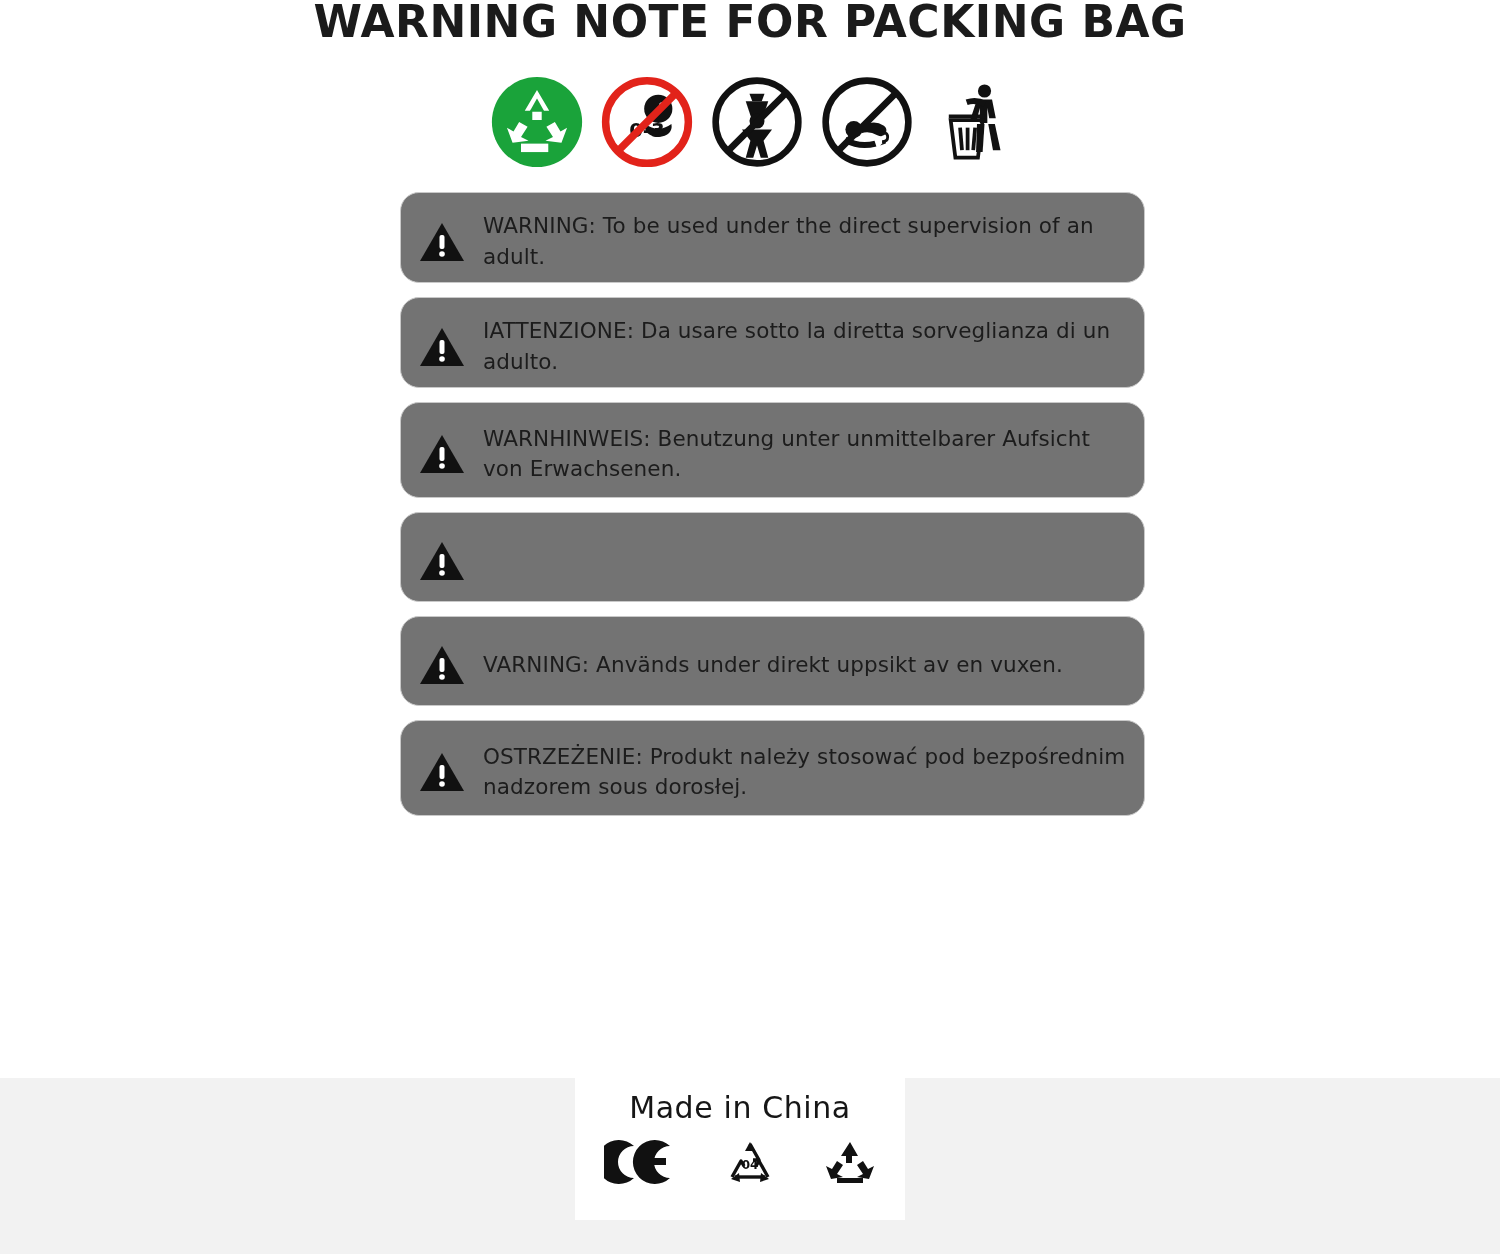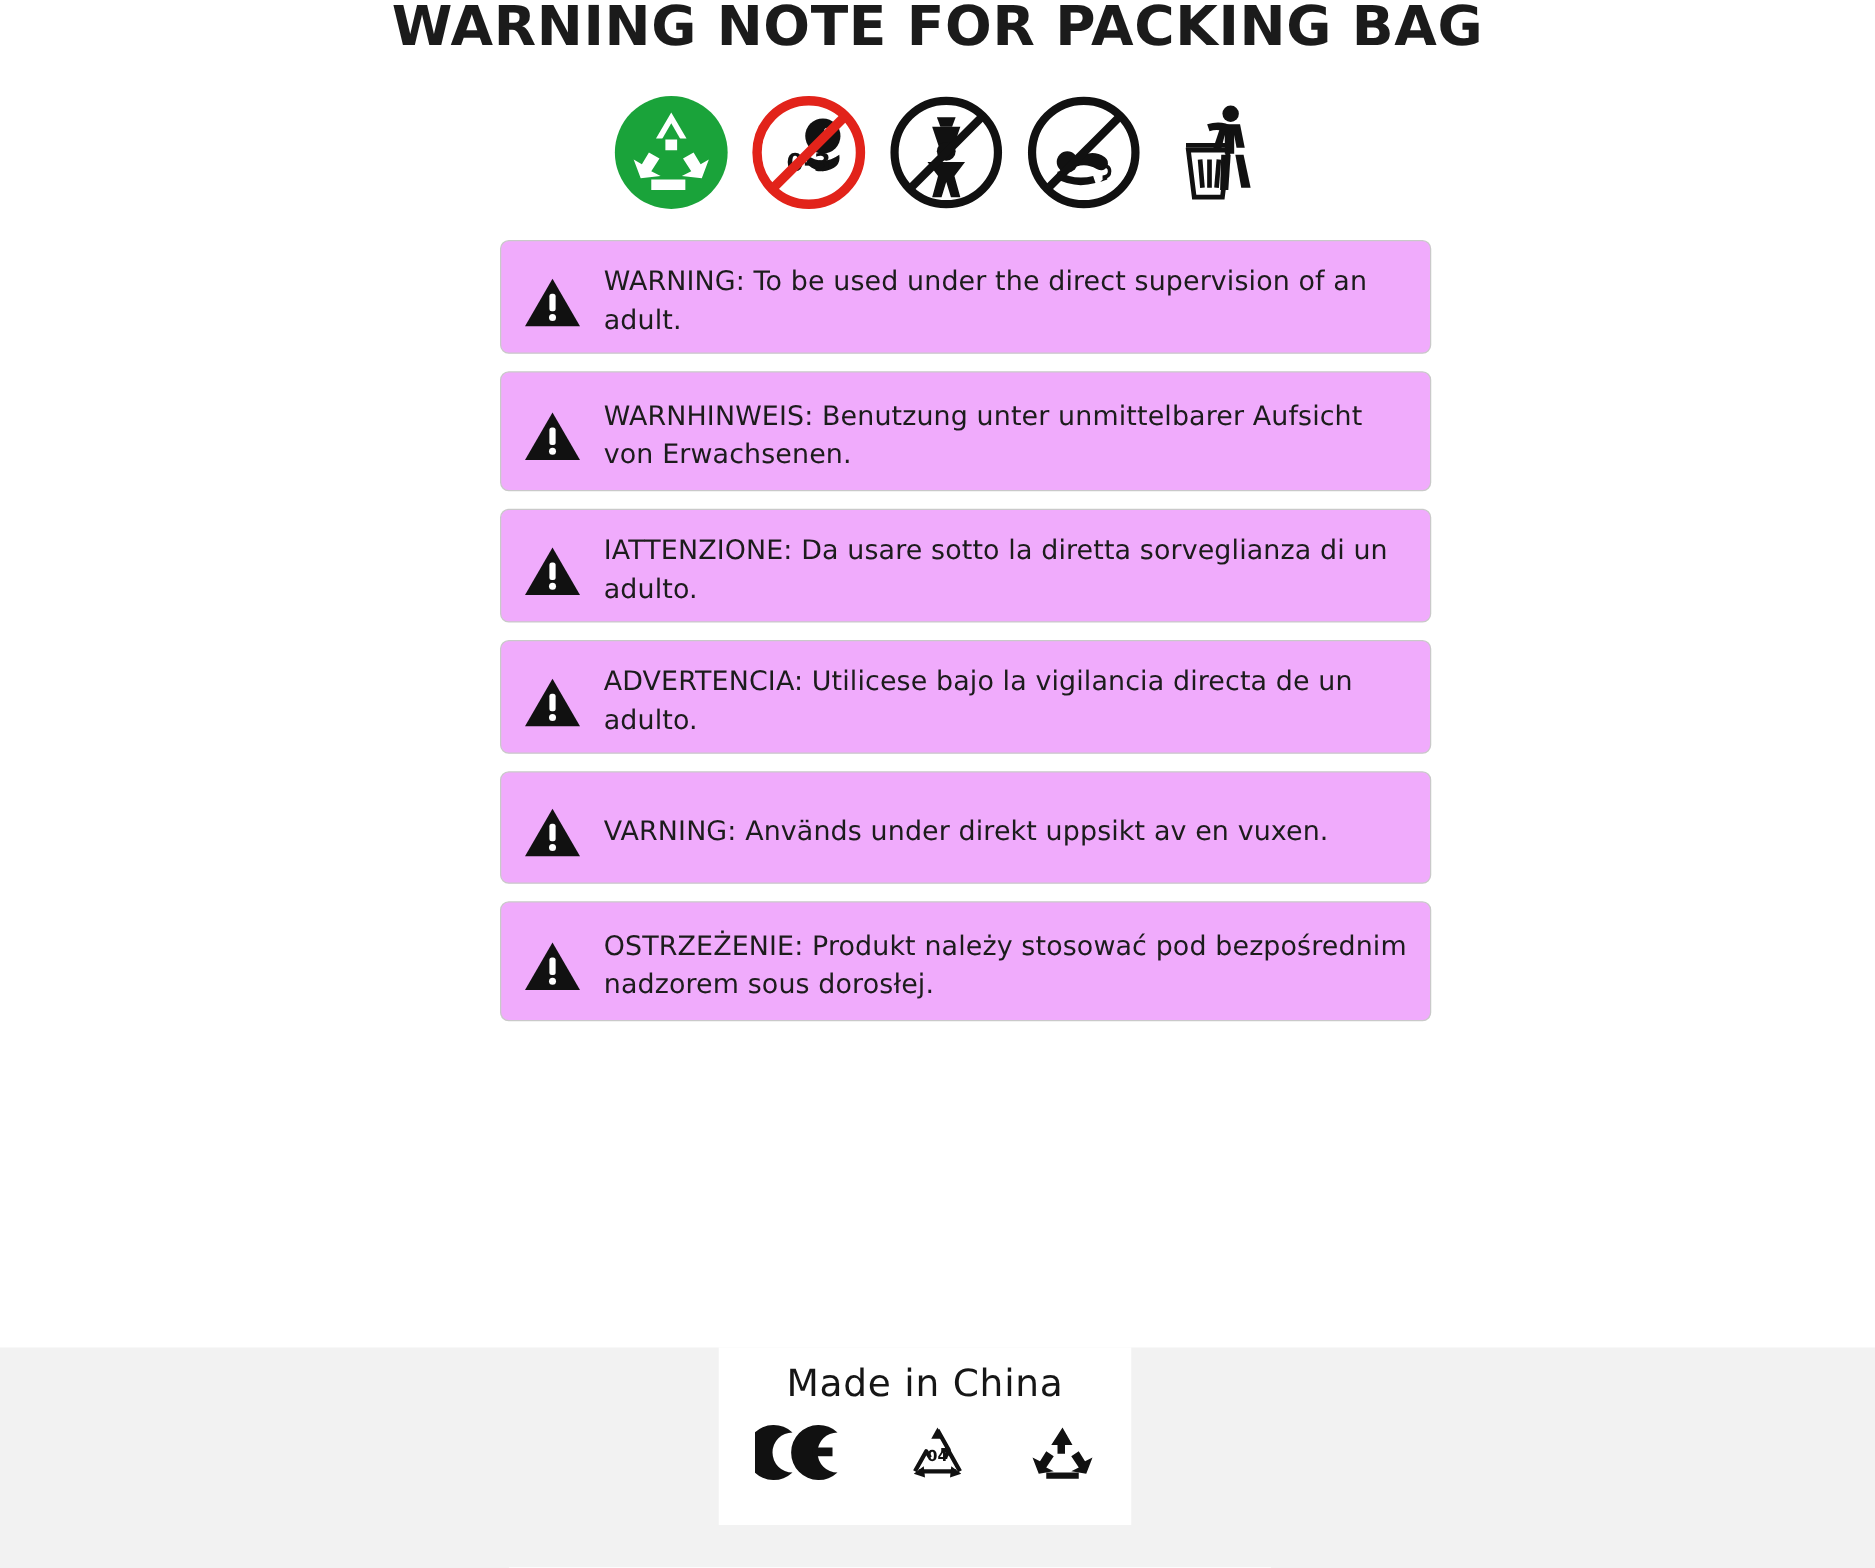--- a/index.html
+++ b/index.html
@@ -60,22 +60,22 @@
   .warn-list {
     position: absolute;
     top: 192px;
     left: 400px;
     width: 745px;
   }
   .warn-box {
     position: relative;
     box-sizing: border-box;
     border: 1px solid #c9c9c9;
-    border-radius: 7px;
-    background: #f0abfc;
+    border-radius: 19px;
+    background: #737373;
     margin-bottom: 14px;
     min-height: 90px;
     display: flex;
     align-items: center;
     padding: 18px 16px 10px 14px;
     box-shadow: 0 0 0 0 rgba(0,0,0,0);
   }
   .warn-box.tall { min-height: 96px; }
 
   
@@ -234,51 +234,50 @@
         <svg width="46" height="42" viewBox="0 0 46 42">
           <path d="M23 2 L45 40 L1 40 Z" fill="#111111"></path>
           <rect x="20.5" y="14" width="5" height="14" rx="2" fill="#ffffff"></rect>
           <circle cx="23" cy="33" r="2.8" fill="#ffffff"></circle>
         </svg>
       </span>
       <span class="warn-text">WARNING: To be used under the direct supervision of an adult.</span>
     </div>
 
 
+    <div class="warn-box">
+      <span class="tri-icon">
+        <svg width="46" height="42" viewBox="0 0 46 42">
+          <path d="M23 2 L45 40 L1 40 Z" fill="#111111"></path>
+          <rect x="20.5" y="14" width="5" height="14" rx="2" fill="#ffffff"></rect>
+          <circle cx="23" cy="33" r="2.8" fill="#ffffff"></circle>
+        </svg>
+      </span>
+      <span class="warn-text">IATTENZIONE: Da usare sotto la diretta sorveglianza di un adulto.</span>
+    </div>
+
     <div class="warn-box tall">
       <span class="tri-icon">
         <svg width="46" height="42" viewBox="0 0 46 42">
           <path d="M23 2 L45 40 L1 40 Z" fill="#111111"></path>
           <rect x="20.5" y="14" width="5" height="14" rx="2" fill="#ffffff"></rect>
           <circle cx="23" cy="33" r="2.8" fill="#ffffff"></circle>
         </svg>
       </span>
       <span class="warn-text">WARNHINWEIS: Benutzung unter unmittelbarer Aufsicht von Erwachsenen.</span>
     </div>
 
     <div class="warn-box">
       <span class="tri-icon">
         <svg width="46" height="42" viewBox="0 0 46 42">
           <path d="M23 2 L45 40 L1 40 Z" fill="#111111"></path>
           <rect x="20.5" y="14" width="5" height="14" rx="2" fill="#ffffff"></rect>
           <circle cx="23" cy="33" r="2.8" fill="#ffffff"></circle>
         </svg>
       </span>
-      <span class="warn-text">IATTENZIONE: Da usare sotto la diretta sorveglianza di un adulto.</span>
-    </div>
-
-    <div class="warn-box">
-      <span class="tri-icon">
-        <svg width="46" height="42" viewBox="0 0 46 42">
-          <path d="M23 2 L45 40 L1 40 Z" fill="#111111"></path>
-          <rect x="20.5" y="14" width="5" height="14" rx="2" fill="#ffffff"></rect>
-          <circle cx="23" cy="33" r="2.8" fill="#ffffff"></circle>
-        </svg>
-      </span>
-      <span class="warn-text">ADVERTENCIA: Utilicese bajo la vigilancia directa de un adulto.</span>
     </div>
 
 
     <div class="warn-box">
       <span class="tri-icon">
         <svg width="46" height="42" viewBox="0 0 46 42">
           <path d="M23 2 L45 40 L1 40 Z" fill="#111111"></path>
           <rect x="20.5" y="14" width="5" height="14" rx="2" fill="#ffffff"></rect>
           <circle cx="23" cy="33" r="2.8" fill="#ffffff"></circle>
         </svg>

